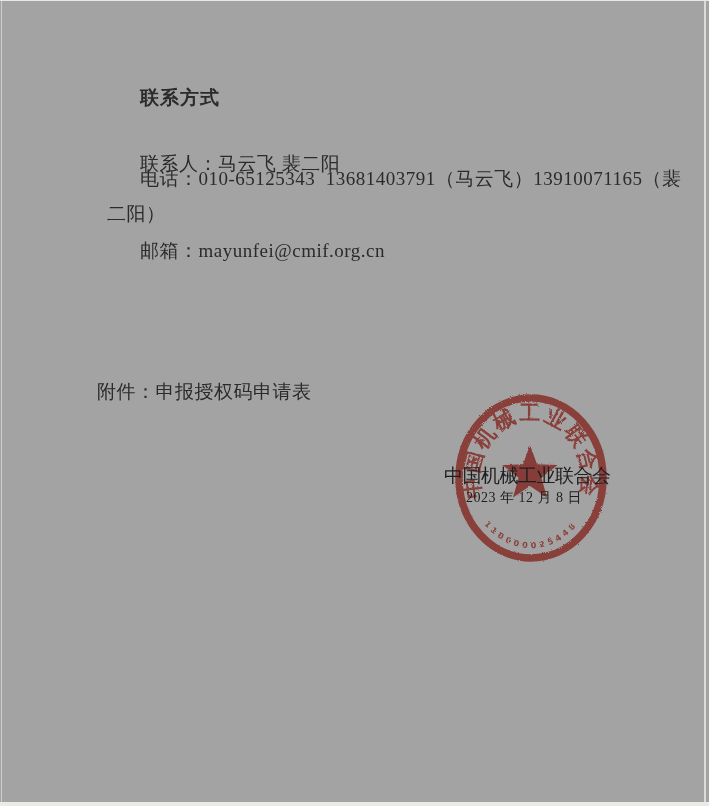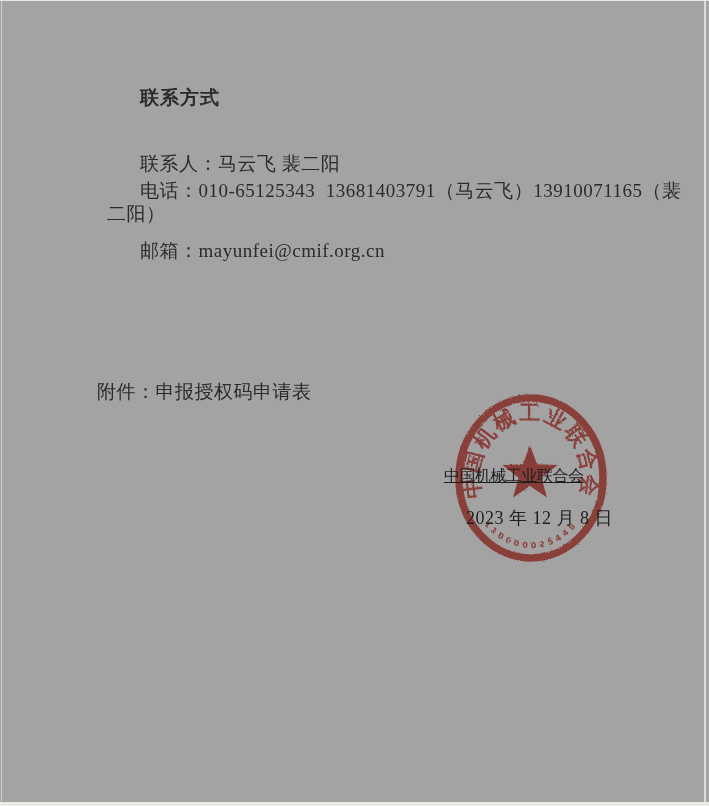--- a/index.html
+++ b/index.html
@@ -40,38 +40,38 @@
     width: 170px;
     height: 182px;
     mix-blend-mode: multiply;
   }
   .sig-line {
     position: absolute;
     color: #1e1e1e;
     white-space: pre;
     line-height: 20px;
   }
-  .sig-org  { left: 444px; top: 466px; font-size: 16px; letter-spacing: -0.5px; text-decoration: underline; }
-  .sig-date { left: 466px; top: 508px; font-size: 18px;   letter-spacing: 0.5px; text-align: right; }
+  .sig-org  { left: 444px; top: 466px; font-size: 19px; letter-spacing: -0.5px; }
+  .sig-date { left: 466px; top: 488px; font-size: 14px;   letter-spacing: 0.5px; text-align: right; }
 </style>
 </head>
 <body>
 
 <div class="page">
 
   <div class="edge edge-left"></div>
   <div class="edge edge-right"></div>
   <div class="edge edge-top"></div>
   <div class="edge edge-bottom"></div>
 
   <div class="doc-line heading" style="left:140px; top:87px;">联系方式</div>
 
   <div class="doc-line" style="left:140px; top:129px;margin-top:24px;">联系人：马云飞 裴二阳</div>
 
-  <div class="doc-line" style="left:140px; top:180px;font-family:Liberation Serif, serif;">电话：010-65125343  13681403791（马云飞）13910071165（裴</div>
+  <div class="doc-line" style="left:140px; top:168px;font-family:Liberation Serif, serif;">电话：010-65125343  13681403791（马云飞）13910071165（裴</div>
 
   <div class="doc-line" style="left:107px; top:203px;text-align:right;">二阳）</div>
 
   <div class="doc-line" style="left:97px; top:381px;">附件：申报授权码申请表</div>
 
   <div class="doc-line" style="left:140px; top:240px;">邮箱：mayunfei@cmif.org.cn</div>
 
   <div class="seal-wrap">
     <svg width="170" height="182" viewBox="0 0 170 182">
       <defs>

